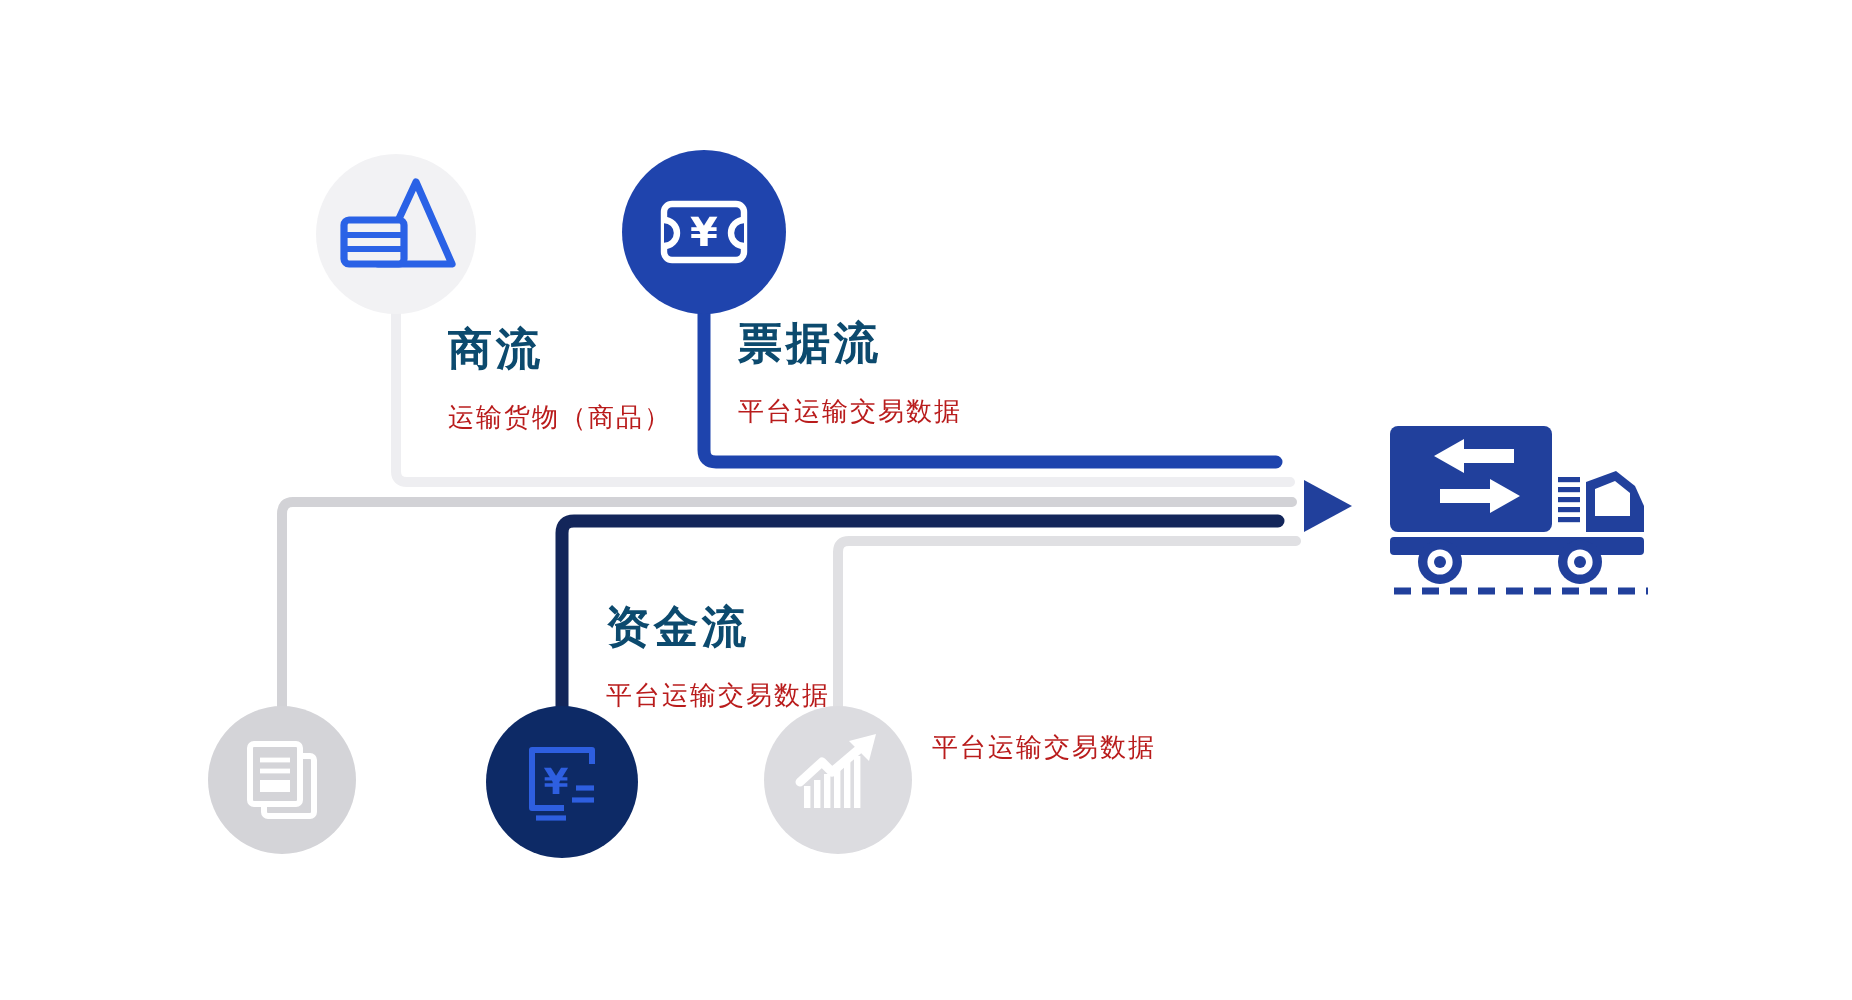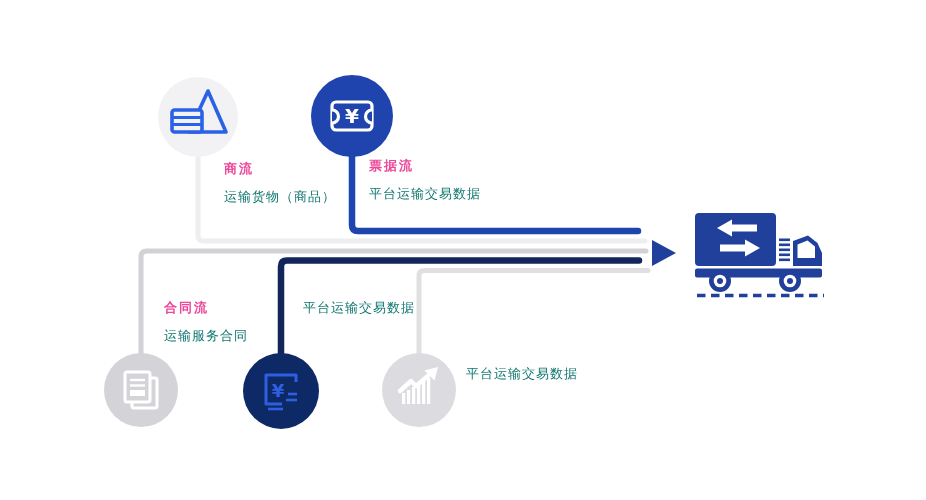--- a/index.html
+++ b/index.html
@@ -6,25 +6,25 @@
   .stage{
     position:relative;
     width:926px;height:500px;
     background:#ffffff;
     overflow:hidden;
     font-family:"Liberation Sans","DejaVu Sans",sans-serif;
   }
   .diagram-svg{position:absolute;left:0;top:0;}
   .node-label{position:absolute;white-space:nowrap;}
   .label-title{
-    font-size:13px;font-weight:700;color:#ec4899;
+    font-size:22px;font-weight:700;color:#0c4a6e;
     letter-spacing:2px;margin:0 0 10px 0;font-family:Liberation Mono, monospace;
   }
   .label-sub{
-    font-size:13px;font-weight:400;color:#0f766e;
+    font-size:13px;font-weight:400;color:#b91c1c;
     letter-spacing:1px;margin:0;
   }
   .icon-text{font-family:"DejaVu Sans","Liberation Sans",sans-serif;}
 </style>
 </head>
 <body>
 
 <div class="stage">
 
   <svg class="diagram-svg" width="926" height="500" viewBox="0 0 926 500">
@@ -113,26 +113,23 @@
   <div class="node-label" style="left:224px;top:160px">
     <p class="label-title">商流</p>
     <p class="label-sub">运输货物（商品）</p>
   </div>
 
   <div class="node-label" style="left:369px;top:157px">
     <p class="label-title">票据流</p>
     <p class="label-sub">平台运输交易数据</p>
   </div>
 
-  <div class="node-label" style="left:164px;top:299px">
-    <p class="label-title">合同流</p>
-    <p class="label-sub">运输服务合同</p>
-  </div>
 
   <div class="node-label" style="left:303px;top:299px">
+    <p class="label-title">资金流</p>
     <p class="label-sub">平台运输交易数据</p>
   </div>
 
   <div class="node-label" style="left:466px;top:365px">
     <p class="label-sub">平台运输交易数据</p>
   </div>
 
 </div>
 
 </body></html>

